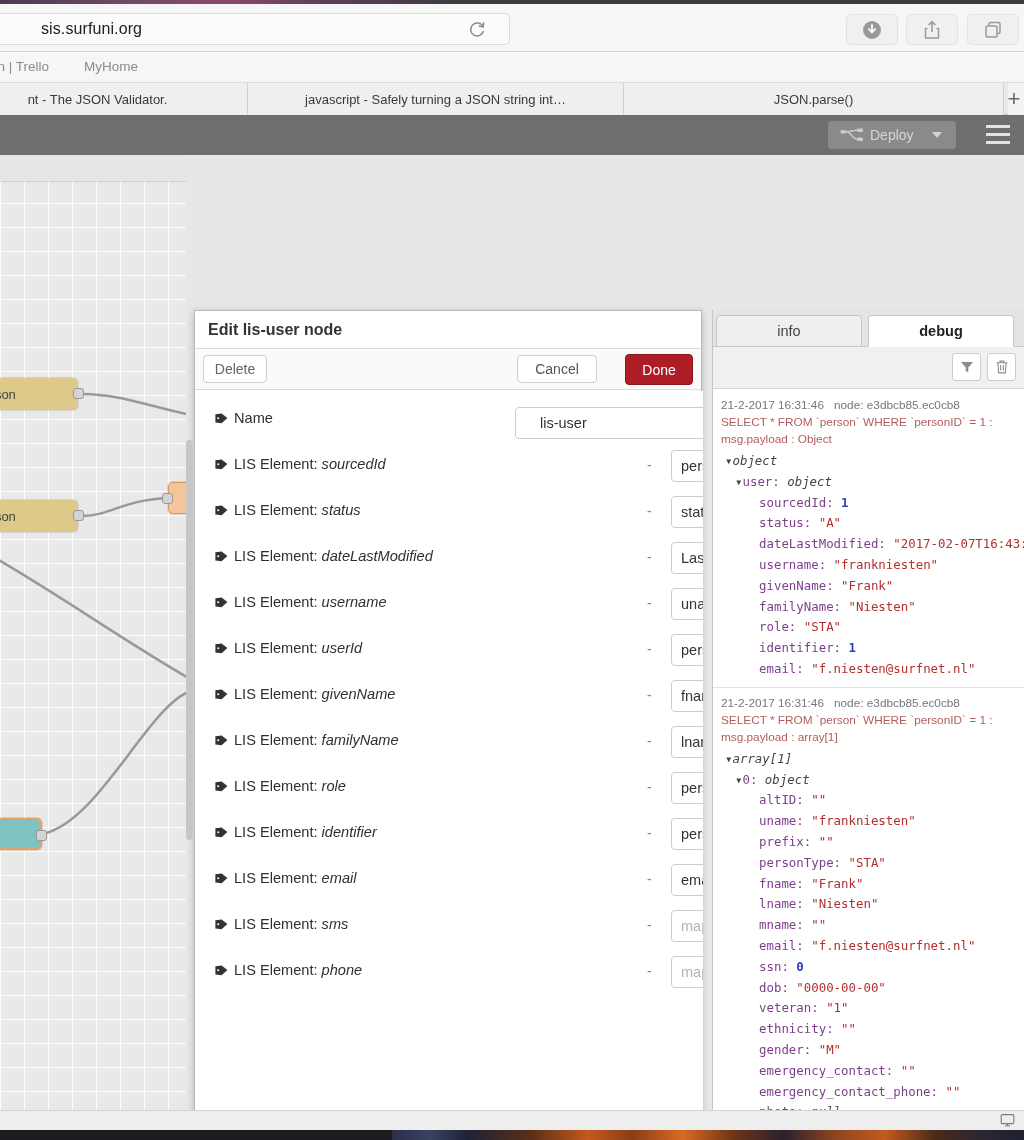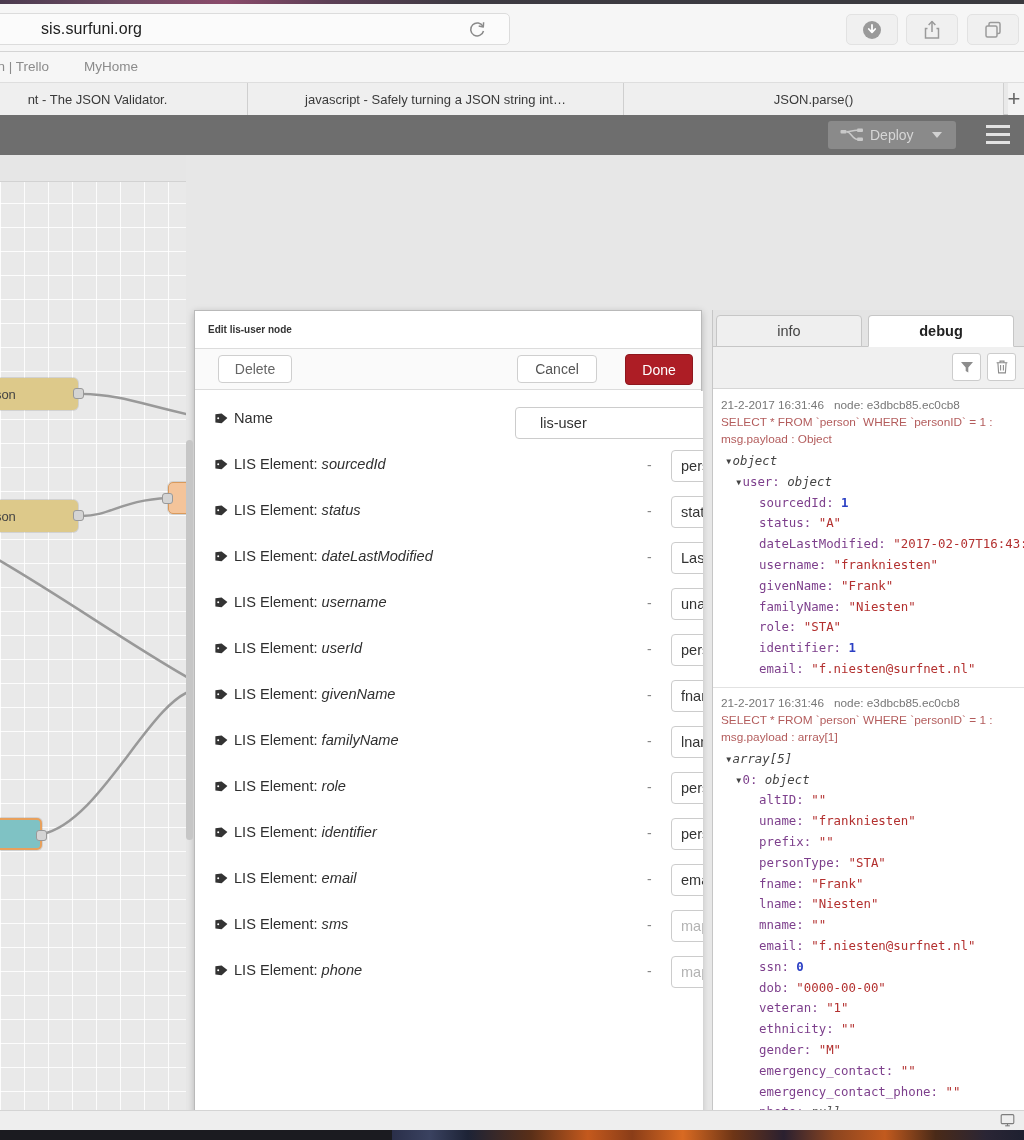--- a/index.html
+++ b/index.html
@@ -134,32 +134,32 @@
 
   
   .dialog {
     position: absolute; left: 194px; top: 155px; width: 508px; height: 955px;
     background: #fff; border: 1px solid #b9b9b9;
     box-shadow: 0 2px 7px rgba(0,0,0,.22);
   }
   .dlg-title {
     height: 38px; border-bottom: 1px solid #dcdcdc;
     display: flex; align-items: center; padding-left: 13px;
-    font-size: 10px; font-weight: bold; color: #333;
+    font-size: 16px; font-weight: bold; color: #333;
   }
   .dlg-toolbar {
     height: 41px; border-bottom: 1px solid #dcdcdc; background: #fafafa;
     position: relative;
   }
   .btn {
     position: absolute; height: 28px; border-radius: 4px; font-size: 14px;
     display: flex; align-items: center; justify-content: center; cursor: pointer;
   }
-  #btn-delete { left: 8px; top: 6px; width: 74px; background:#fff;
-    border:1px solid #cfcfcf; color:#666;margin-left:15px; }
+  #btn-delete { left: 8px; top: 6px; width: 64px; background:#fff;
+    border:1px solid #cfcfcf; color:#666; }
   #btn-cancel { right: 104px; top: 6px; width: 80px; background:#fff;
     border:1px solid #cfcfcf; color:#555; }
   #btn-done { right: 8px; top: 5px; width: 68px; height: 31px;
     background:#ad1d25; border:1px solid #8e171e; color:#fff; font-weight:normal; }
 
   .dlg-form {
     position: absolute; left: 0; top: 80px; width: 508px; height: 835px;
     overflow: hidden; background: #fff;
   }
   .frow { position: relative; height: 46px; }
@@ -517,21 +517,21 @@
               <div class="dnode lvl2"><span class="k">familyName</span><span class="k">: </span><span class="vs">"Niesten"</span></div>
               <div class="dnode lvl2"><span class="k">role</span><span class="k">: </span><span class="vs">"STA"</span></div>
               <div class="dnode lvl2"><span class="k">identifier</span><span class="k">: </span><span class="vn">1</span></div>
               <div class="dnode lvl2"><span class="k">email</span><span class="k">: </span><span class="vs">"f.niesten@surfnet.nl"</span></div>
             </div>
           </div>
           <div class="dmsg">
             <div class="dmsg-head"><span>21-2-2017 16:31:46</span><span class="node-id">node: e3dbcb85.ec0cb8</span></div>
             <div class="dmsg-topic">SELECT * FROM `person` WHERE `personID` = 1 : msg.payload : array[1]</div>
             <div class="dtree">
-              <div class="dnode"><span class="caret">▾</span><span class="ktype">array[5]</span></div>
+              <div class="dnode"><span class="caret">▾</span><span class="ktype">array[1]</span></div>
               <div class="dnode lvl1"><span class="caret">▾</span><span class="k">0</span><span class="k">: </span><span class="ktype">object</span></div>
               <div class="dnode lvl2"><span class="k">altID</span><span class="k">: </span><span class="vs">""</span></div>
               <div class="dnode lvl2"><span class="k">uname</span><span class="k">: </span><span class="vs">"frankniesten"</span></div>
               <div class="dnode lvl2"><span class="k">prefix</span><span class="k">: </span><span class="vs">""</span></div>
               <div class="dnode lvl2"><span class="k">personType</span><span class="k">: </span><span class="vs">"STA"</span></div>
               <div class="dnode lvl2"><span class="k">fname</span><span class="k">: </span><span class="vs">"Frank"</span></div>
               <div class="dnode lvl2"><span class="k">lname</span><span class="k">: </span><span class="vs">"Niesten"</span></div>
               <div class="dnode lvl2"><span class="k">mname</span><span class="k">: </span><span class="vs">""</span></div>
               <div class="dnode lvl2"><span class="k">email</span><span class="k">: </span><span class="vs">"f.niesten@surfnet.nl"</span></div>
               <div class="dnode lvl2"><span class="k">ssn</span><span class="k">: </span><span class="vn">0</span></div>

